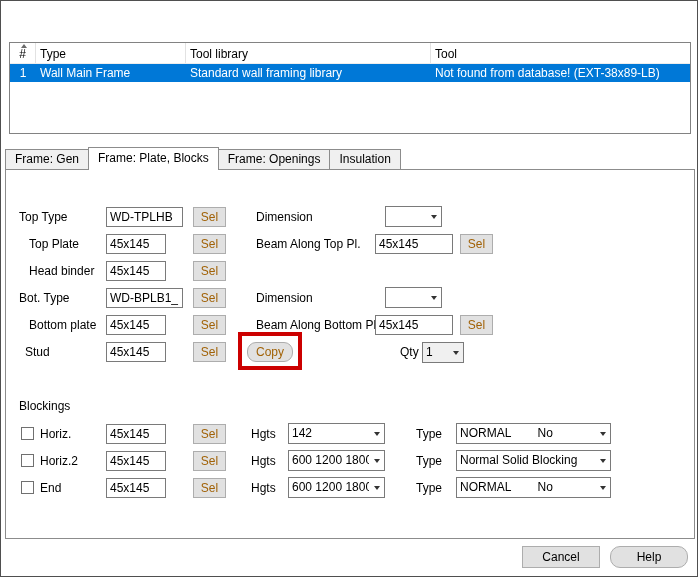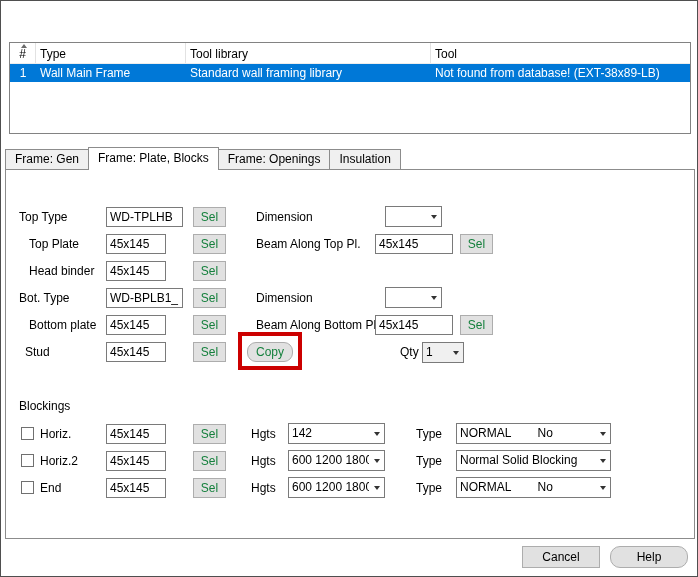--- a/index.html
+++ b/index.html
@@ -45,21 +45,21 @@
   .tab.active { height: 23px; line-height: 21px; background: #ffffff; border-bottom: none;
                 position: relative; z-index: 4; }
   .pane { position: absolute; left: 4px; top: 168px; width: 690px; height: 370px;
           border: 1px solid #8c8c8c; background: #ffffff; z-index: 1; }
 
   
   .lbl { position: absolute; font-size: 12px; color: #000; z-index: 4; white-space: nowrap; }
   .tf { position: absolute; height: 20px; border: 1px solid #7a7a7a; background: #fff;
         font-size: 12px; font-family: inherit; padding: 0 3px; z-index: 4; color: #000; }
   .pbtn { position: absolute; height: 20px; background: #e1e1e1; border: 1px solid #adadad;
-          font-size: 12px; font-family: inherit; z-index: 4; text-align: center; color: #15803d;
+          font-size: 12px; font-family: inherit; z-index: 4; text-align: center; color: #a16207;
           padding: 0; cursor: default; }
   .combo { position: absolute; height: 21px; border: 1px solid #7a7a7a; background: #fff;
            z-index: 4; display: flex; align-items: stretch; }
   .combo.dim { background: #f0f0f0; }
   .combo-text { flex: 1; font-size: 12px; line-height: 19px; padding-left: 3px;
                 white-space: pre; overflow: hidden; color: #000; }
   .combo-arrow { width: 15px; display: flex; align-items: center; justify-content: center; }
   .combo-arrow::after { content: ""; width: 0; height: 0;
                         border-left: 3.5px solid transparent; border-right: 3.5px solid transparent;
                         border-top: 4px solid #333; }

